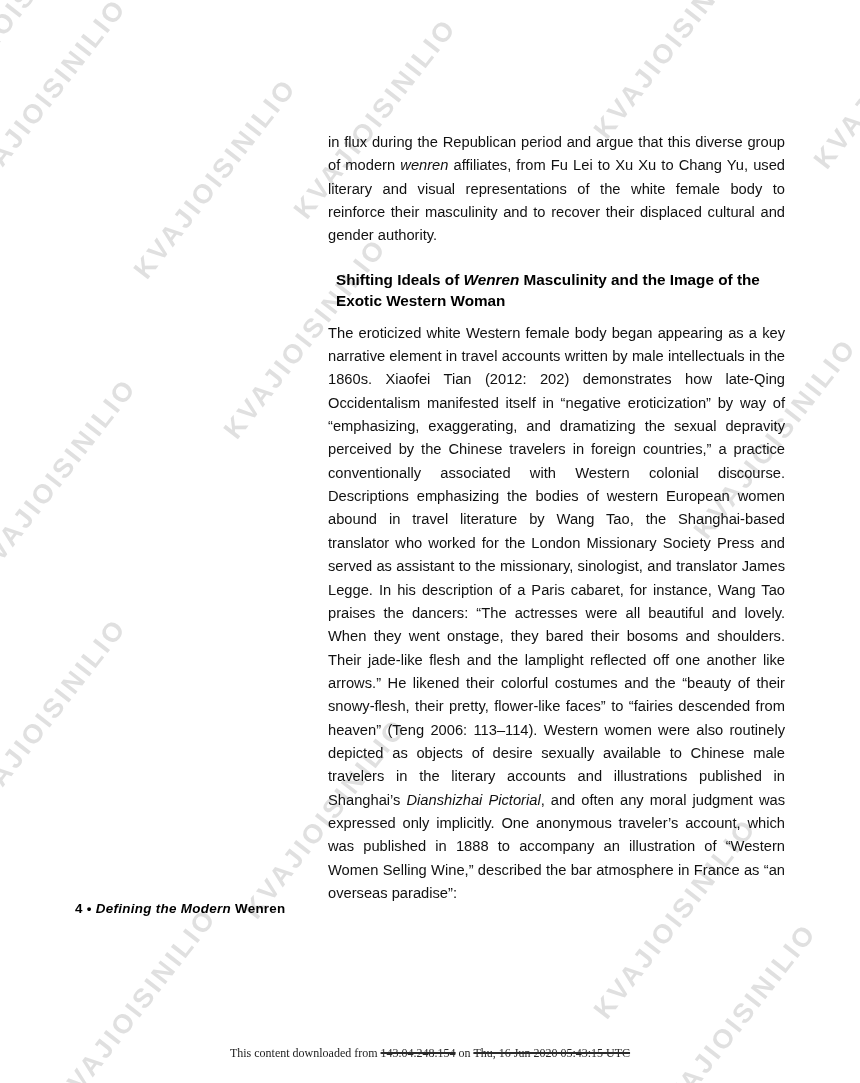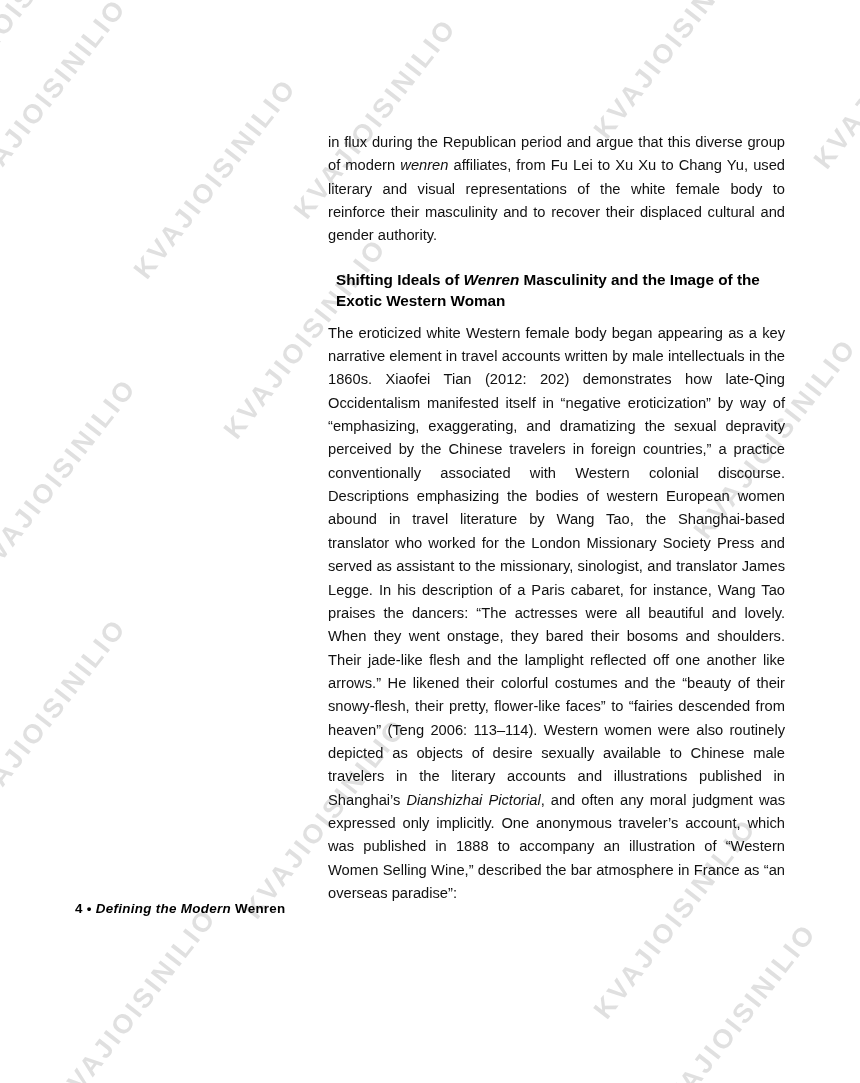--- a/index.html
+++ b/index.html
@@ -107,15 +107,16 @@
 
     <h2 class="section-heading"><span>Shifting Ideals of </span><em>Wenren</em><span> Masculinity and the Image of the Exotic Western Woman</span></h2>
 
     <p><span>The eroticized white Western female body began appearing as a key narrative element in travel accounts written by male intellectuals in the 1860s. Xiaofei Tian (2012: 202) demonstrates how late-Qing Occidentalism manifested itself in “negative eroticization” by way of “emphasizing, exaggerating, and dramatizing the sexual depravity perceived by the Chinese travelers in foreign countries,” a practice conventionally associated with Western colonial discourse. Descriptions emphasizing the bodies of western European women abound in travel literature by Wang Tao, the Shanghai-based translator who worked for the London Missionary Society Press and served as assistant to the missionary, sinologist, and translator James Legge. In his description of a Paris cabaret, for instance, Wang Tao praises the dancers: “The actresses were all beautiful and lovely. When they went onstage, they bared their bosoms and shoulders. Their jade-like flesh and the lamplight reflected off one another like arrows.” He likened their colorful costumes and the “beauty of their snowy-flesh, their pretty, flower-like faces” to “fairies descended from heaven” (Teng 2006: 113–114). Western women were also routinely depicted as objects of desire sexually available to Chinese male travelers in the literary accounts and illustrations published in Shanghai’s </span><em>Dianshizhai Pictorial</em><span>, and often any moral judgment was expressed only implicitly. One anonymous traveler’s account, which was published in 1888 to accompany an illustration of “Western Women Selling Wine,” described the bar atmosphere in France as “an overseas paradise”:</span></p>
 
   </div>
 
   <div class="running-footer"><span>4 • </span><span class="italic">Defining the Modern </span><span>Wenren</span></div>
 
   <div class="jstor-footer">
+    <div><span>This content downloaded from </span><span class="redacted">143.04.248.154</span><span> on </span><span class="redacted">Thu, 16 Jun 2020 05:43:15 UTC</span></div>
   </div>
 
 </div>
 
 </body></html>

